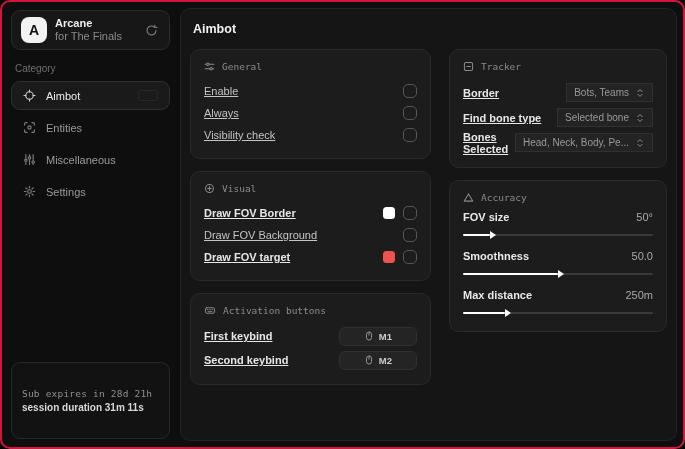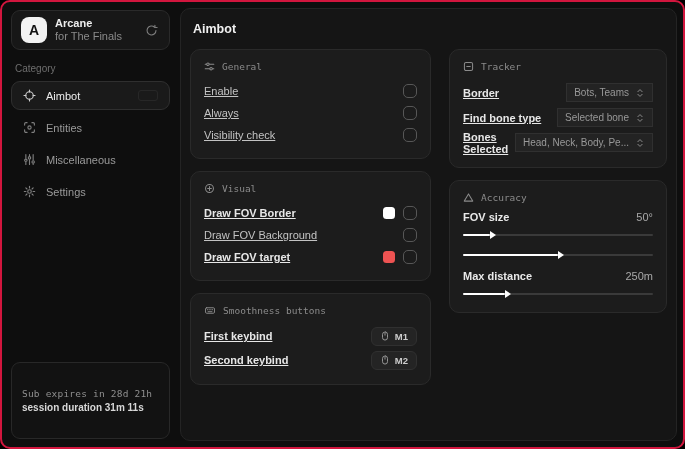--- a/index.html
+++ b/index.html
@@ -38,21 +38,21 @@
   .card-header{display:flex;align-items:center;gap:7px;font-family:"DejaVu Sans Mono",monospace;font-size:9.5px;color:#8b8b8b;margin-bottom:8px;}
   .card-header .hicon{display:flex;color:#8b8b8b;}
 
   .trow{display:flex;align-items:center;min-height:22px;}
   .trow-label{font-size:11px;color:#c3c3c3;text-decoration:underline;}
   .trow-label.b{color:#e7e7e7;font-weight:bold;}
   .checkbox{width:14px;height:14px;border:1.5px solid #575757;border-radius:5px;margin-left:auto;background:transparent;cursor:pointer;flex:0 0 auto;}
   .swatch{width:12px;height:12px;border-radius:3.5px;margin-left:auto;cursor:pointer;flex:0 0 auto;}
   .swatch + .checkbox{margin-left:8px;}
 
-  .keybtn{margin-left:auto;display:flex;align-items:center;gap:5px;background:#242424;border:1px solid #303030;border-radius:6px;color:#cdcdcd;font-size:9.5px;font-weight:bold;padding:3px 8px;cursor:pointer;}
+  .keybtn{margin-left:auto;display:flex;align-items:center;gap:5px;background:#242424;border:1px solid #303030;border-radius:6px;color:#cdcdcd;font-size:9.5px;font-weight:bold;padding:3px 24px;cursor:pointer;}
   .keybtn .kicon{display:flex;color:#9c9c9c;}
 
   .srow{display:flex;align-items:center;min-height:25px;}
   .select{margin-left:auto;display:flex;align-items:center;gap:6px;background:#232323;border:1px solid #303030;border-radius:0;color:#999;font-size:10px;padding:3px 7px;cursor:pointer;max-width:152px;white-space:nowrap;}
   .select .sval{overflow:hidden;text-overflow:ellipsis;}
   .select .cicon{display:flex;color:#8a8a8a;flex:0 0 auto;}
 
   .acc-row{margin-bottom:11px;}
   .acc-row:last-child{margin-bottom:2px;}
   .acc-top{display:flex;justify-content:space-between;align-items:flex-end;}
@@ -193,21 +193,21 @@
         </section>
 
         <section class="card">
           <div class="card-header">
             <span class="hicon">
               <svg width="12" height="11" viewBox="0 0 14 14" fill="none" stroke="currentColor" stroke-width="1.2" stroke-linecap="round">
                 <rect x="1.3" y="3.5" width="11.4" height="7" rx="1.5"></rect>
                   <path d="M3.6 6h.9M6.5 6h.9M9.4 6h.9M4.5 8.5h5"></path>
               </svg>
             </span>
-            <span>Smoothness buttons</span>
+            <span>Activation buttons</span>
           </div>
           <div class="trow" style="min-height:24px;">
             <span class="trow-label b">First keybind</span>
             <button class="keybtn">
               <span class="kicon">
                 <svg width="10" height="10" viewBox="0 0 16 16" fill="none" stroke="currentColor" stroke-width="1.5" stroke-linecap="round">
                   <rect x="4" y="1.5" width="8" height="13" rx="4"></rect>
                     <path d="M8 4v2.6"></path>
                 </svg>
               </span>
@@ -294,20 +294,24 @@
             <div class="slider">
               <div class="track">
                 <div class="fill" style="width: 14%;">
                   <span class="thumb"></span>
                 </div>
               </div>
             </div>
           </div>
 
           <div class="acc-row">
+            <div class="acc-top">
+              <span class="acc-label">Smoothness</span>
+              <span class="acc-value">50.0</span>
+            </div>
             <div class="slider">
               <div class="track">
                 <div class="fill" style="width: 50%;">
                   <span class="thumb"></span>
                 </div>
               </div>
             </div>
           </div>
 
           <div class="acc-row">

